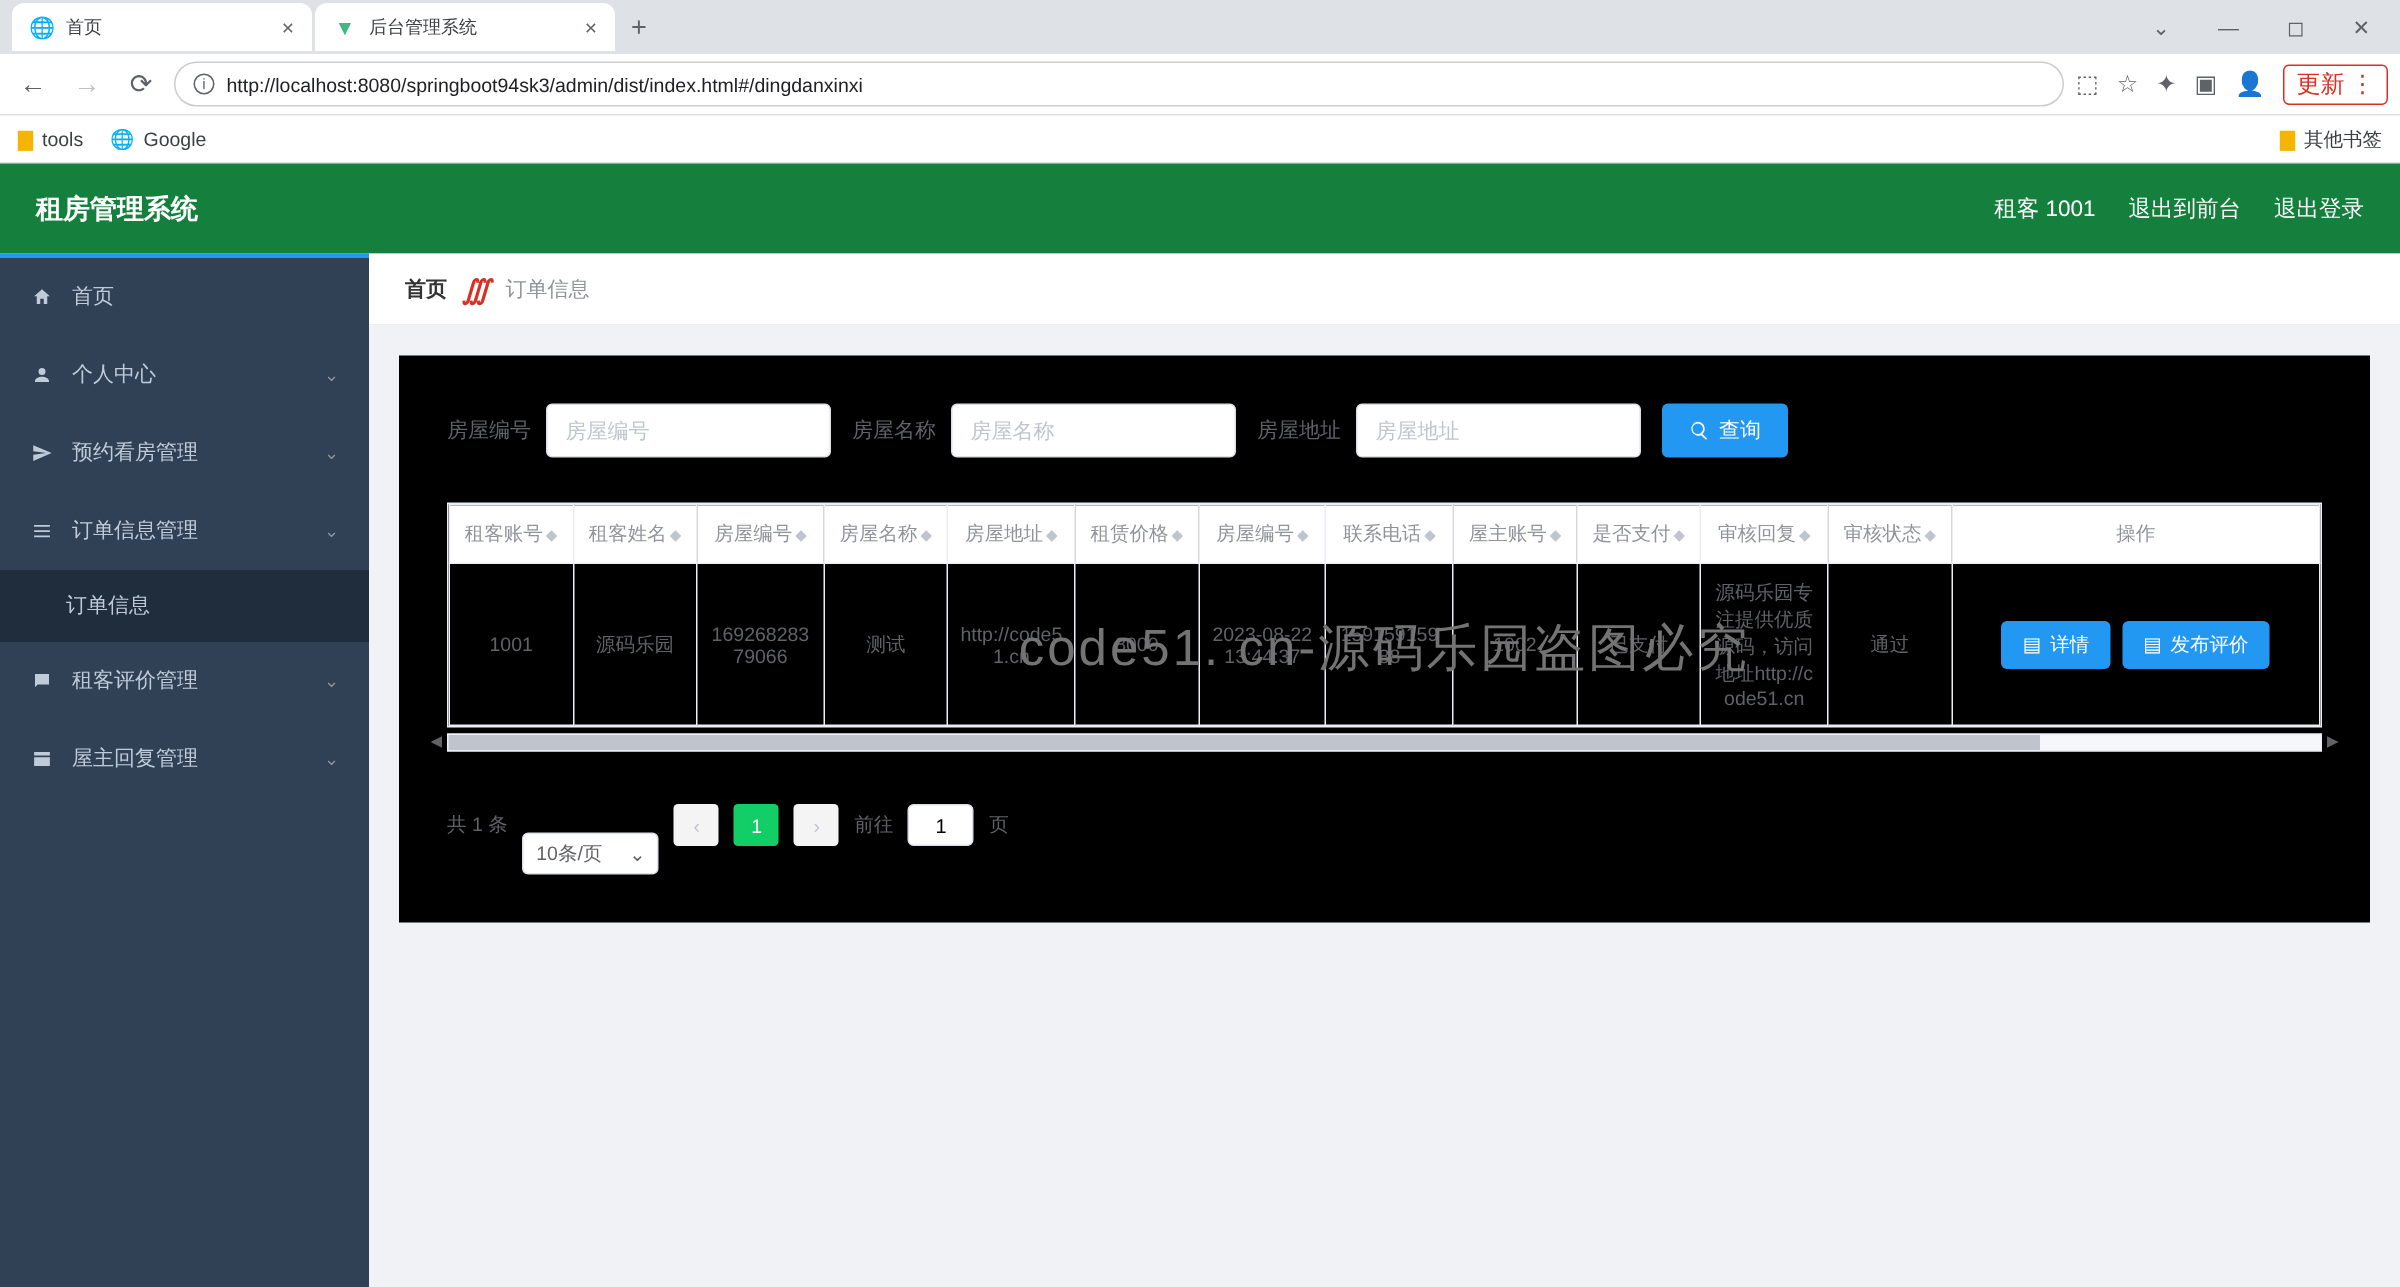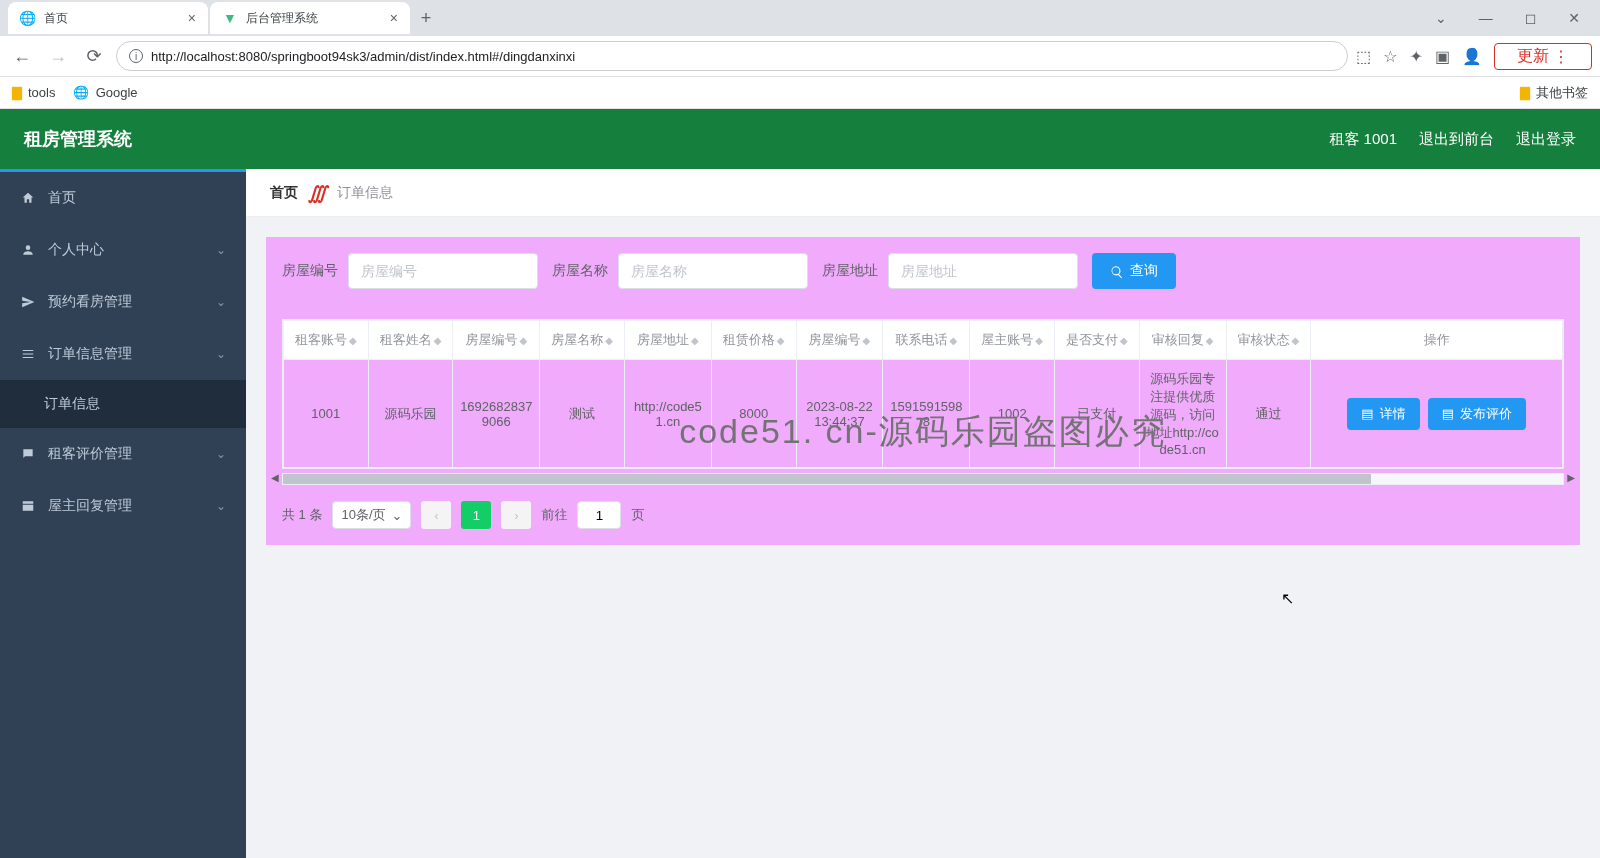--- a/index.html
+++ b/index.html
@@ -15,21 +15,21 @@
 .window-controls { margin-left: auto; display: flex; align-items: center; gap: 16px; padding-right: 12px; color: #5f6368; font-size: 14px; }
 .window-controls span { cursor: pointer; padding: 4px 8px; }
 
 .addr-bar { display: flex; align-items: center; height: 40px; padding: 0 8px; gap: 8px; }
 .nav-btn { width: 28px; height: 28px; display: flex; align-items: center; justify-content: center; color: #5f6368; font-size: 18px; cursor: pointer; border-radius: 50%; }
 .nav-btn.disabled { color: #bdc1c6; }
 .url-box { flex: 1; display: flex; align-items: center; height: 30px; border: 1px solid #ccc; border-radius: 15px; padding: 0 12px; font-size: 13px; color: #202124; background: #fff; }
 .url-box .info-icon { margin-right: 8px; color: #5f6368; border: 1px solid #5f6368; border-radius: 50%; width: 14px; height: 14px; display: inline-flex; align-items: center; justify-content: center; font-size: 10px; }
 .addr-right { display: flex; align-items: center; gap: 12px; color: #5f6368; }
 .addr-right span { cursor: pointer; font-size: 16px; }
-.update-badge { border: 1px solid #d93025; color: #d93025; border-radius: 4px; padding: 2px 22px; font-size: 12px; display: flex; align-items: center; gap: 4px; }
+.update-badge { border: 1px solid #d93025; color: #d93025; border-radius: 4px; padding: 2px 8px; font-size: 12px; display: flex; align-items: center; gap: 4px; }
 
 .bookmark-bar { display: flex; align-items: center; height: 32px; padding: 0 12px; gap: 18px; font-size: 13px; color: #3c4043; border-top: 1px solid #e0e0e0; }
 .bookmark-item { display: flex; align-items: center; gap: 6px; cursor: pointer; }
 .bookmark-right { margin-left: auto; }
 
 
 .app { display: flex; flex-direction: column; height: calc(100vh - 108px); }
 .app-header { display: flex; align-items: center; height: 60px; background: #15803d; color: #fff; padding: 0 24px; }
 .app-title { font-size: 18px; font-weight: bold; }
 .app-header-right { margin-left: auto; display: flex; gap: 22px; font-size: 15px; }
@@ -41,21 +41,21 @@
 .menu-item .chevron { margin-left: auto; font-size: 12px; color: #909399; }
 .menu-icon { width: 16px; display: inline-flex; align-items: center; justify-content: center; }
 .submenu-item { display: flex; align-items: center; height: 48px; padding-left: 44px; cursor: pointer; font-size: 14px; background: #1f2d3d; }
 
 .main { flex: 1; background: #f0f2f5; overflow: auto; position: relative; }
 .breadcrumb-bar { background: #fff; height: 48px; display: flex; align-items: center; padding: 0 24px; gap: 10px; font-size: 14px; border-bottom: 1px solid #eee; }
 .breadcrumb-home { font-weight: bold; cursor: pointer; }
 .breadcrumb-icon { color: #d93025; font-style: italic; font-weight: bold; font-family: serif; font-size: 18px; }
 .breadcrumb-current { color: #909399; }
 
-.content-card { background: #f0abfc; margin: 20px; padding: 16px; }
+.content-card { background: #000000; margin: 20px; padding: 32px; }
 .search-row { display: flex; align-items: center; gap: 14px; flex-wrap: wrap; margin-bottom: 30px; }
 .search-field { display: flex; align-items: center; gap: 10px; }
 .search-field label { font-size: 14px; color: #606266; }
 .search-field input { height: 36px; width: 190px; border: 1px solid #dcdfe6; border-radius: 4px; padding: 0 12px; font-size: 14px; color: #606266; }
 .search-field input::placeholder { color: #c0c4cc; }
 .btn { display: inline-flex; align-items: center; justify-content: center; gap: 6px; height: 36px; padding: 0 18px; border-radius: 4px; font-size: 14px; cursor: pointer; border: none; color: #fff; font-family: Liberation Serif, serif; }
 .btn-primary { background: #2298f2; }
 .btn-sm { height: 32px; padding: 0 14px; font-size: 13px; }
 
 .table-wrap { overflow-x: auto; border: 1px solid #ebeef5; }
@@ -68,21 +68,21 @@
 .col-ops { width: 220px; }
 .ops-cell { display: flex; gap: 8px; justify-content: center; }
 
 .scrollbar-fake { height: 12px; background: #f5f7fa; margin-top: 4px; position: relative; border: 1px solid #ebeef5; }
 .scrollbar-thumb { position: absolute; left: 0; top: 0; bottom: 0; width: 85%; background: #c0c4cc; }
 .scroll-arrow { position: absolute; top: -2px; color: #606266; font-size: 10px; }
 .scroll-arrow.left { left: -12px; }
 .scroll-arrow.right { right: -12px; }
 
 .pagination { display: flex; align-items: center; gap: 10px; margin-top: 16px; font-size: 13px; color: #606266; }
-.page-size { height: 28px; border: 1px solid #dcdfe6; border-radius: 4px; padding: 0 8px; background: #fff; display: flex; align-items: center; gap: 6px; }
+.page-size { height: 28px; border: 1px solid #dcdfe6; border-radius: 4px; padding: 0 8px; background: #fff; display: flex; align-items: center; gap: 18px; margin-top: 38px; }
 .pg-btn { width: 30px; height: 28px; display: flex; align-items: center; justify-content: center; background: #f4f4f5; border-radius: 3px; color: #c0c4cc; cursor: pointer; }
 .pg-btn.active { background: #13ce66; color: #fff; }
 .pg-input { width: 44px; height: 28px; border: 1px solid #dcdfe6; border-radius: 4px; text-align: center; }
 
 .watermark { position: absolute; top: 240px; left: 50%; transform: translateX(-50%); font-size: 34px; color: #737373; font-weight: 500; pointer-events: none; z-index: 5; white-space: nowrap; letter-spacing: 2px; }
 .cursor-pointer-icon { position: absolute; top: 420px; left: 1035px; font-size: 16px; color: #000; pointer-events: none; z-index: 6; }
 
 svg { width: 1em; height: 1em; fill: currentColor; vertical-align: middle; }
 </style>
 </head>

